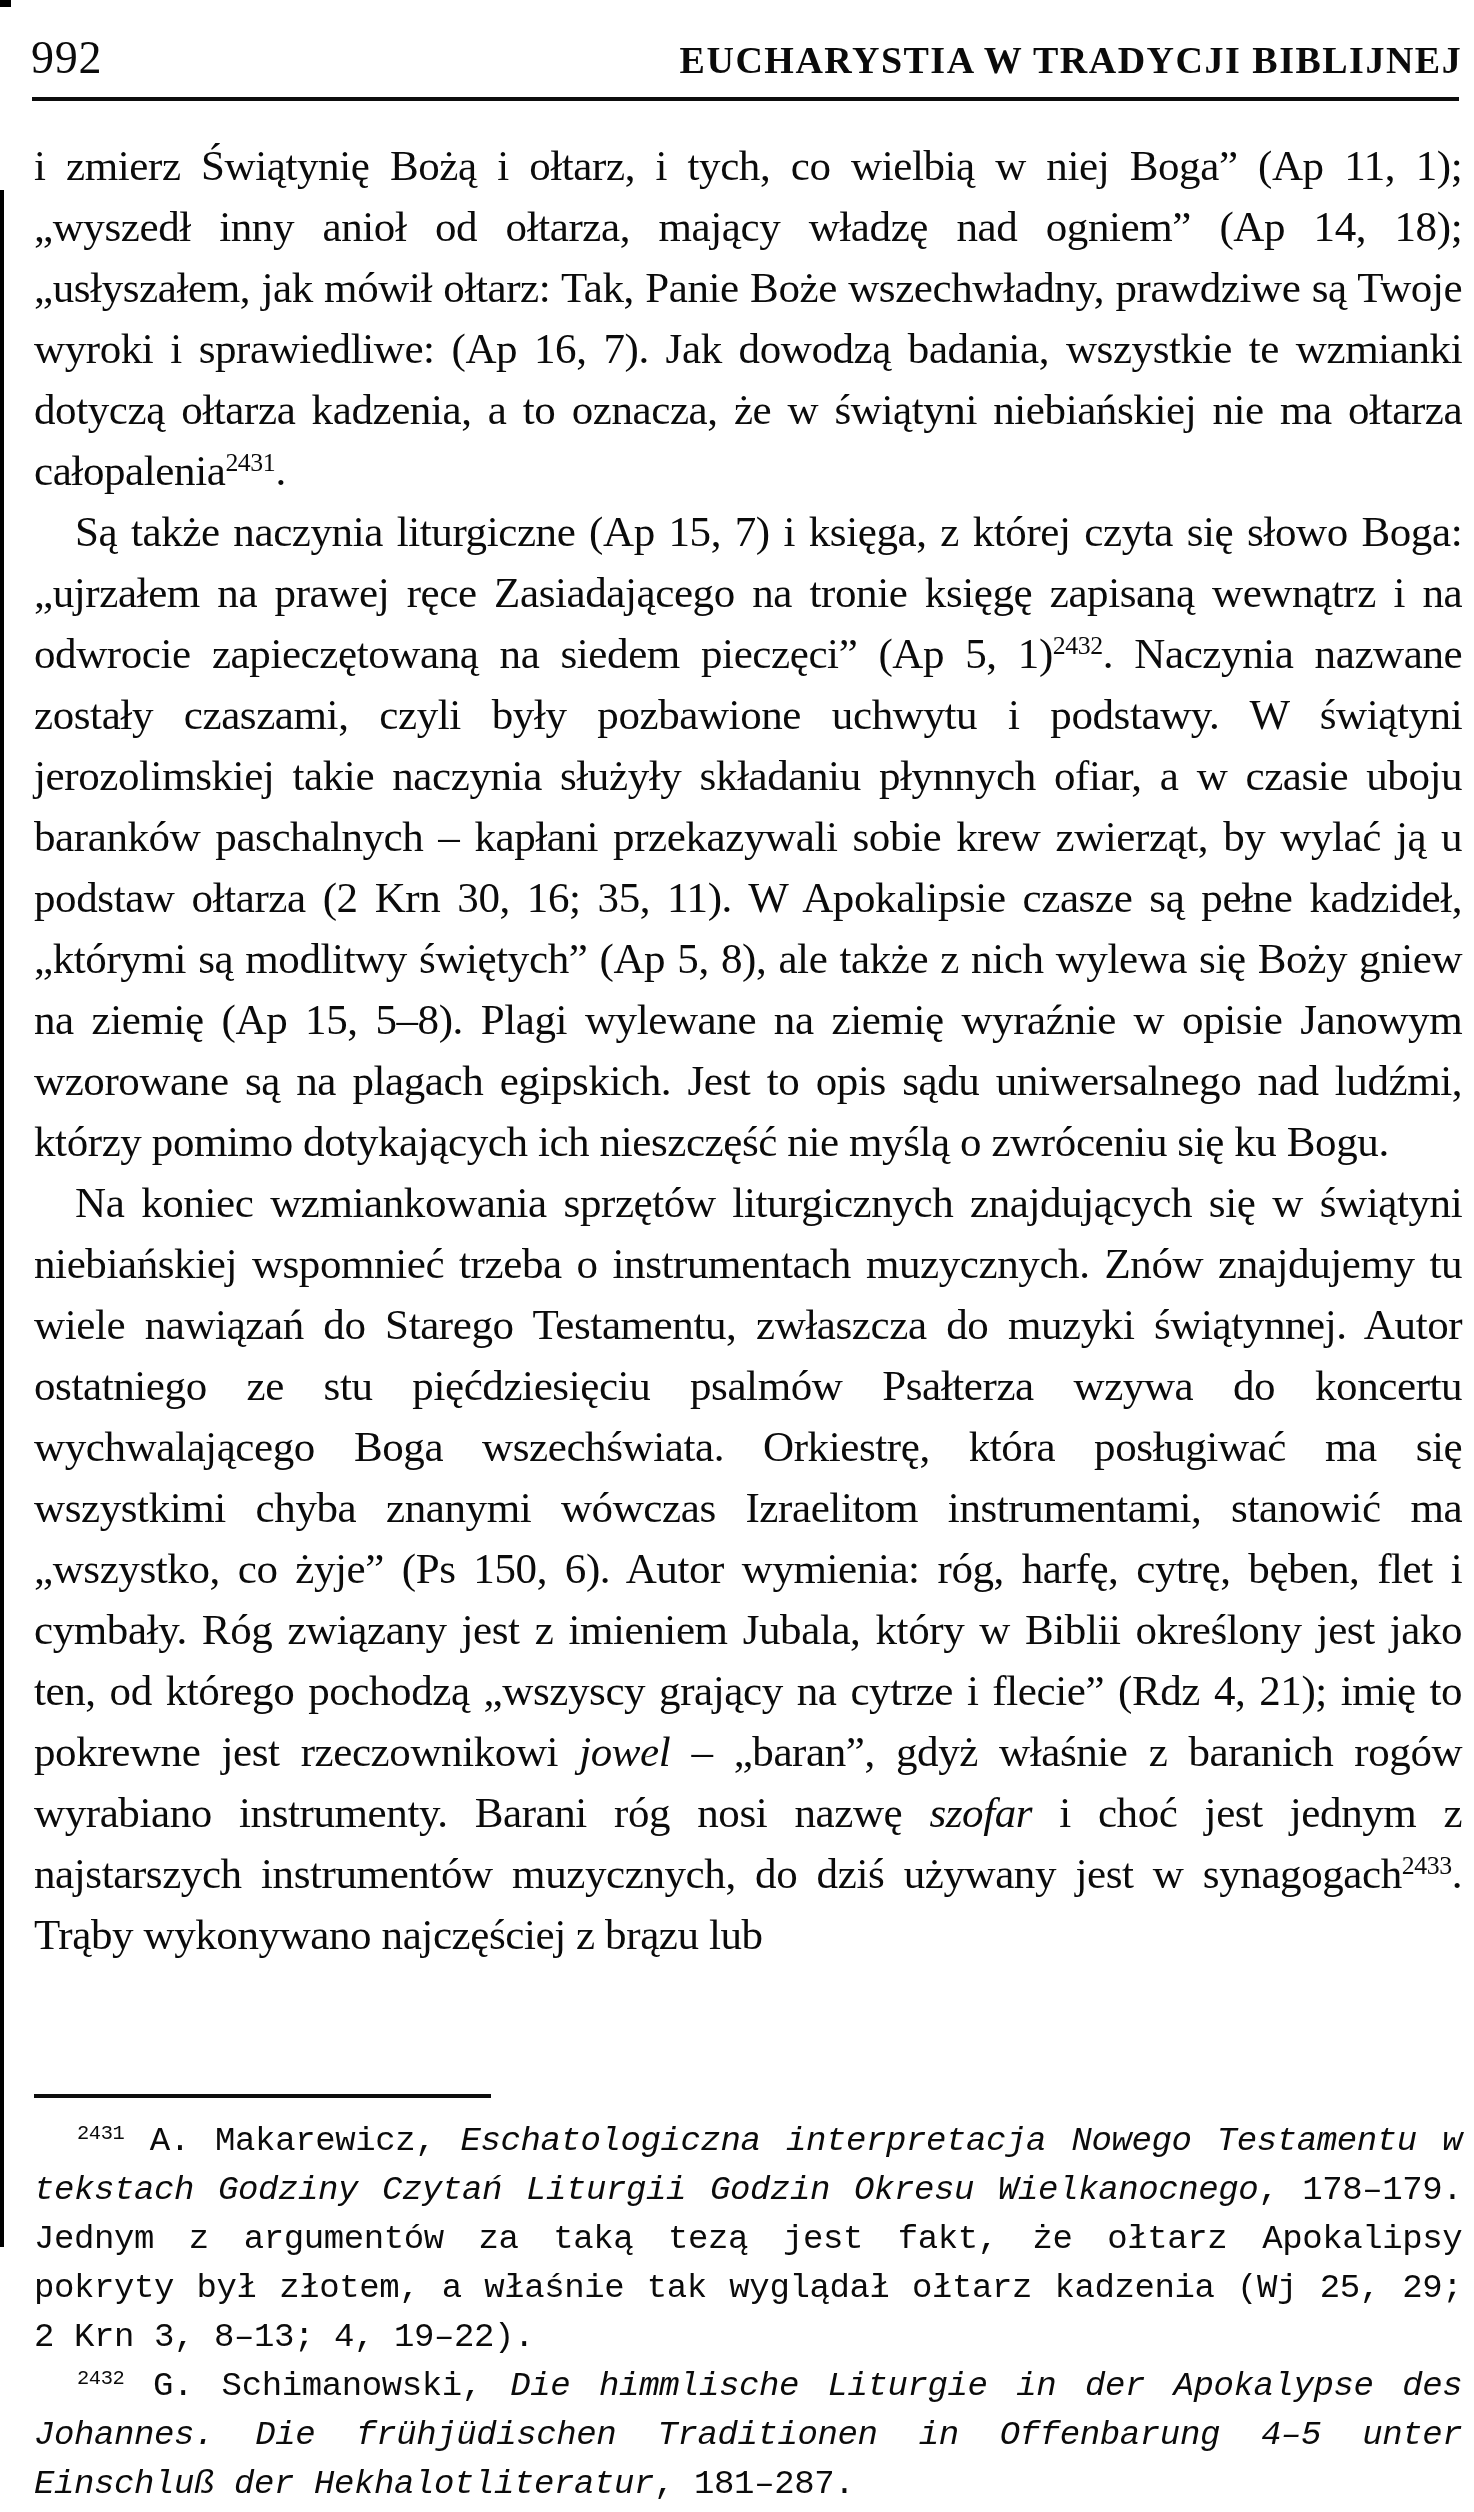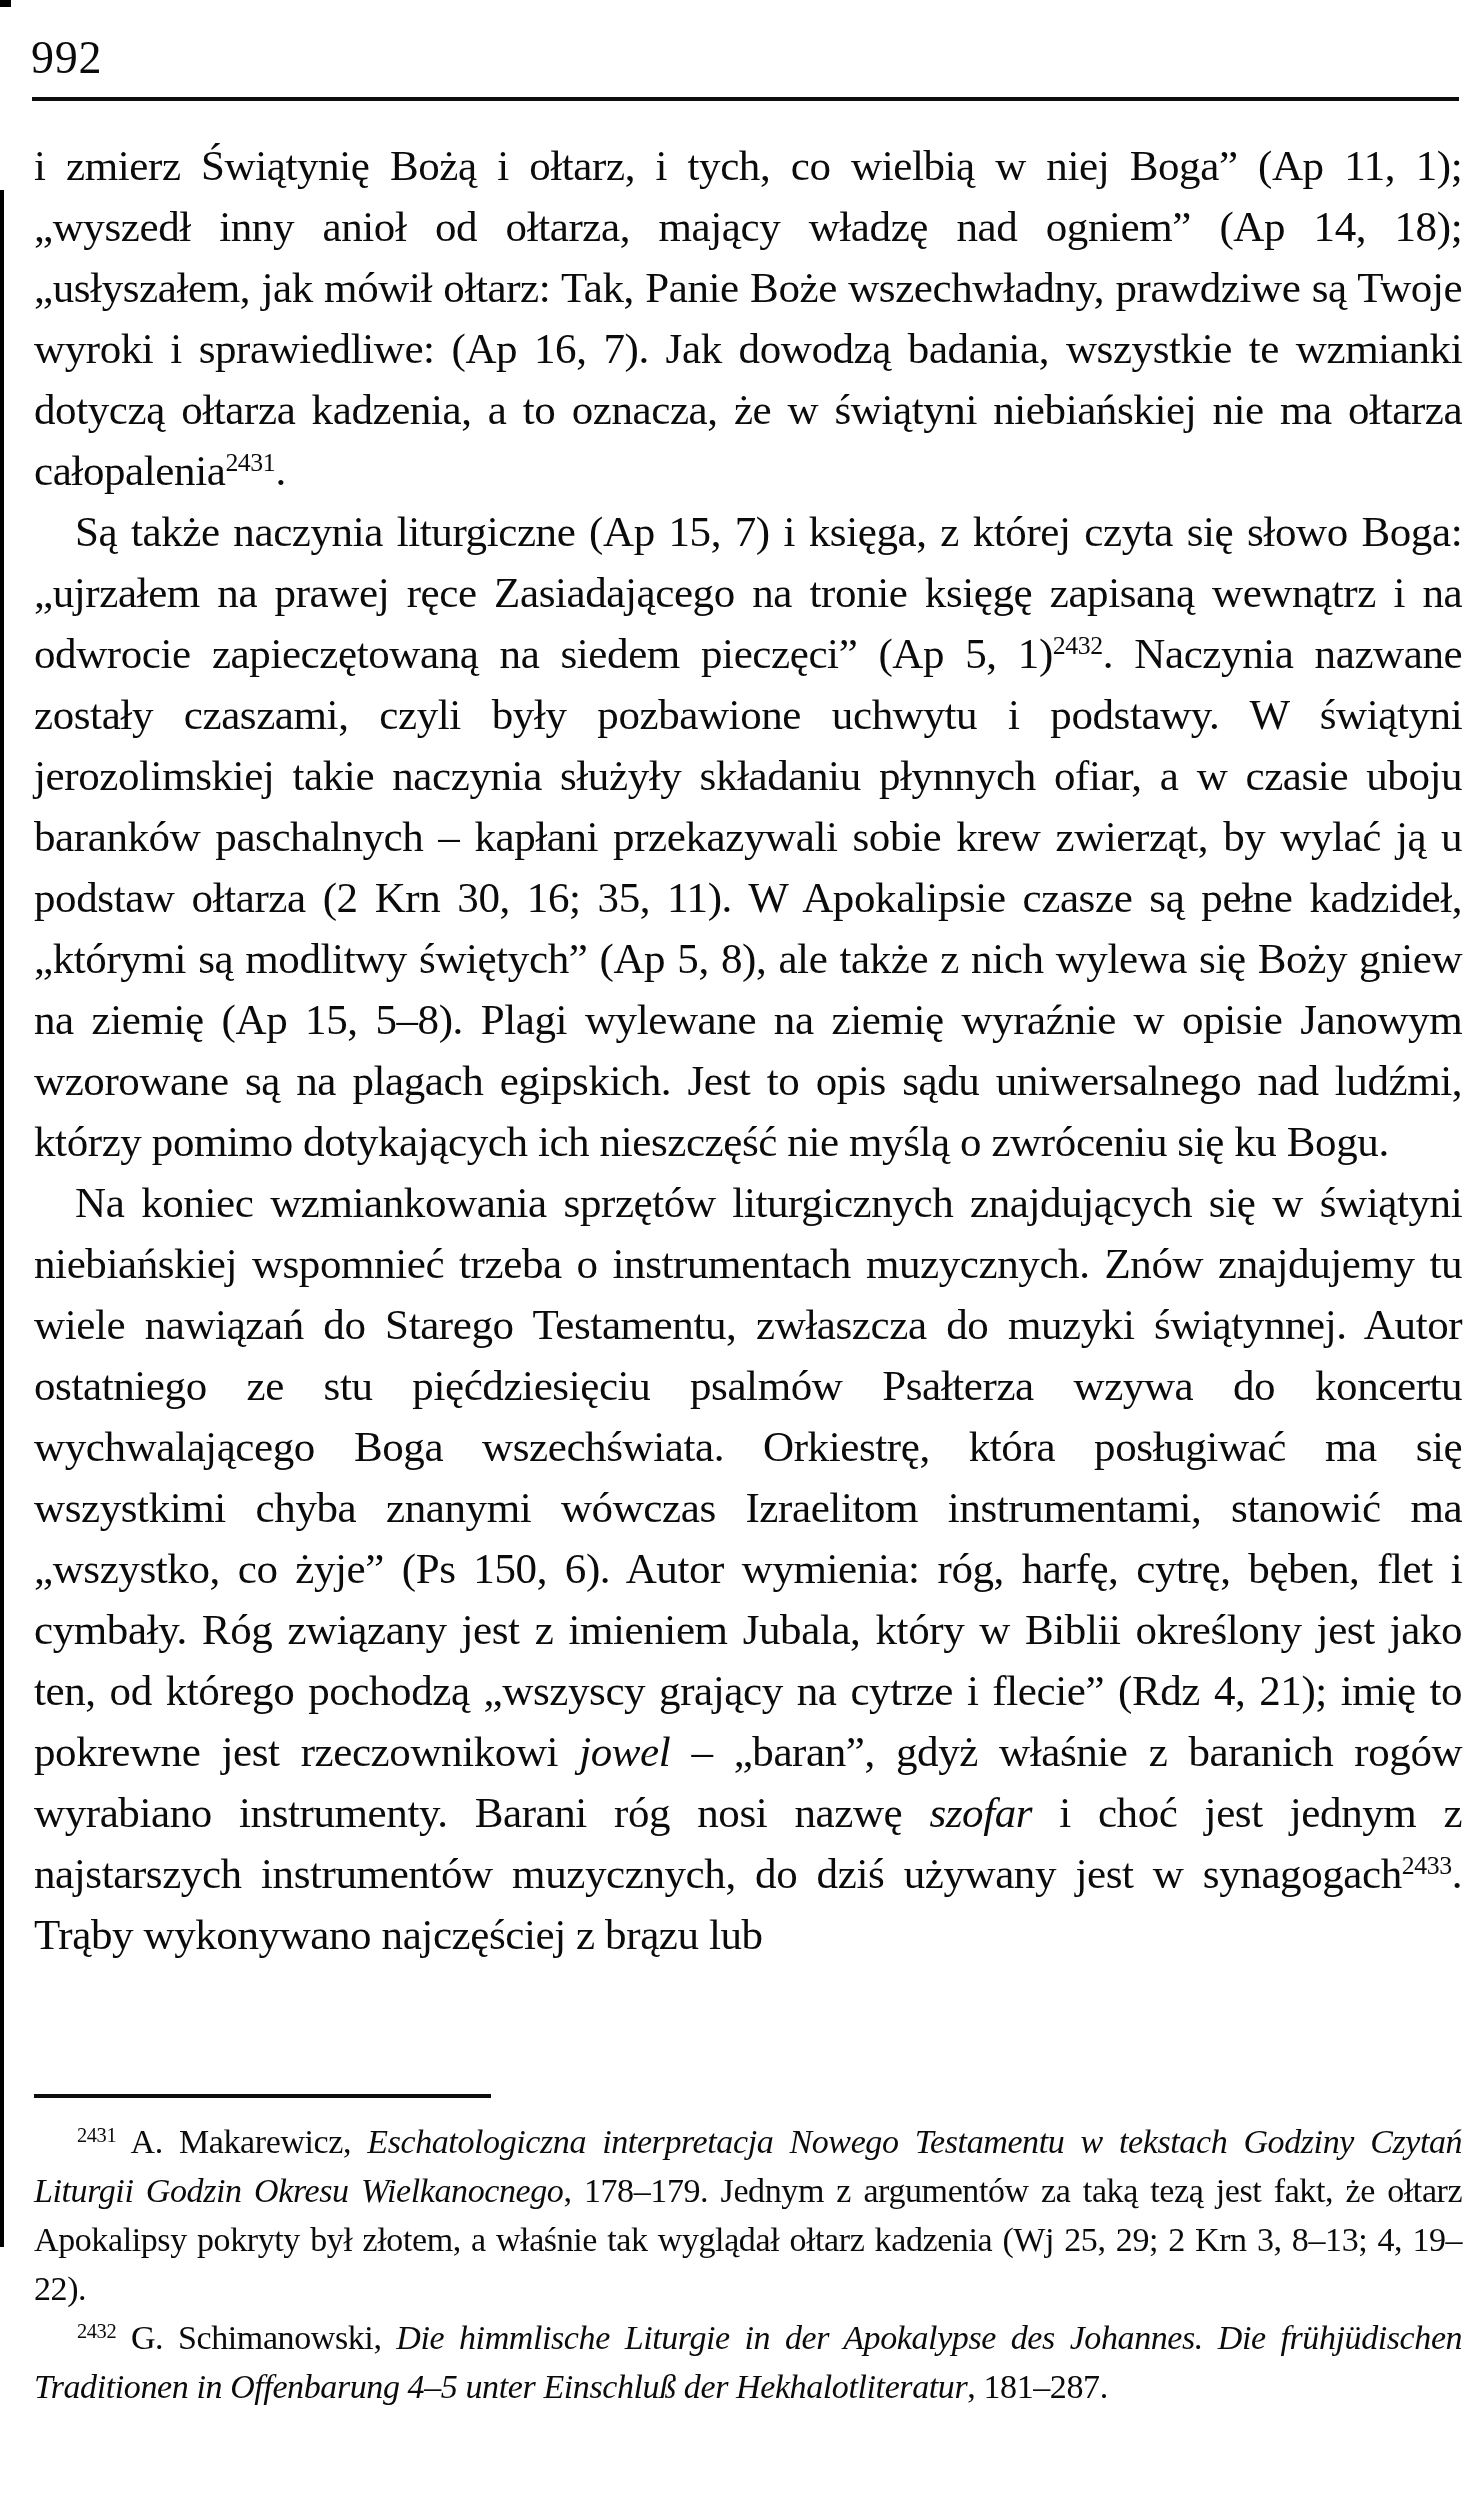--- a/index.html
+++ b/index.html
@@ -57,40 +57,42 @@
     width: 457px; height: 3.7px;
     background: #0d0d0d;
   }
   .footnotes {
     position: absolute;
     left: 34px; right: 11.8px; top: 2117px;
     font-size: 34px;
     line-height: 49px;
     letter-spacing: -0.4px;
     text-align: justify;
+    font-family: Liberation Mono, monospace;
   }
   .footnotes p { margin: 0; text-indent: 43px; }
 
   
   .scan-corner {
     position: absolute; left: 0; top: 0;
     width: 11px; height: 7.4px; background: #000;
   }
   .scan-edge {
     position: absolute; left: 0; top: 190px;
     width: 3.7px; height: 2057px; background: #000;
   }
 </style>
 </head>
 <body>
 
 <div class="page">
 
   <div class="header">
     <span class="pageno">992</span>
+    <span class="runhead">EUCHARYSTIA W TRADYCJI BIBLIJNEJ</span>
   </div>
 
   <div class="header-rule"></div>
 
   <main class="bodytext">
       <p><span>i zmierz Świątynię Bożą i ołtarz, i tych, co wielbią w niej Boga” (Ap 11, 1); „wyszedł inny anioł od ołtarza, mający władzę nad ogniem” (Ap 14, 18); „usłyszałem, jak mówił ołtarz: Tak, Panie Boże wszechwładny, prawdziwe są Twoje wyroki i sprawiedliwe: (Ap 16, 7). Jak dowodzą badania, wszystkie te wzmianki dotyczą ołtarza kadzenia, a to oznacza, że w świątyni niebiańskiej nie ma ołtarza całopalenia</span><sup>2431</sup><span>.</span></p>
       <p class="indent"><span>Są także naczynia liturgiczne (Ap 15, 7) i księga, z której czyta się słowo Boga: „ujrzałem na prawej ręce Zasiadającego na tronie księgę zapisaną wewnątrz i na odwrocie zapieczętowaną na siedem pieczęci” (Ap 5, 1)</span><sup>2432</sup><span>. Naczynia nazwane zostały czaszami, czyli były pozbawione uchwytu i podstawy. W świątyni jerozolimskiej takie naczynia służyły składaniu płynnych ofiar, a w czasie uboju baranków paschalnych – kapłani przekazywali sobie krew zwierząt, by wylać ją u podstaw ołtarza (2 Krn 30, 16; 35, 11). W Apokalipsie czasze są pełne kadzideł, „którymi są modlitwy świętych” (Ap 5, 8), ale także z nich wylewa się Boży gniew na ziemię (Ap 15, 5–8). Plagi wylewane na ziemię wyraźnie w opisie Janowym wzorowane są na plagach egipskich. Jest to opis sądu uniwersalnego nad ludźmi, którzy pomimo dotykających ich nieszczęść nie myślą o zwróceniu się ku Bogu.</span></p>
       <p class="indent"><span>Na koniec wzmiankowania sprzętów liturgicznych znajdujących się w świątyni niebiańskiej wspomnieć trzeba o instrumentach muzycznych. Znów znajdujemy tu wiele nawiązań do Starego Testamentu, zwłaszcza do muzyki świątynnej. Autor ostatniego ze stu pięćdziesięciu psalmów Psałterza wzywa do koncertu wychwalającego Boga wszechświata. Orkiestrę, która posługiwać ma się wszystkimi chyba znanymi wówczas Izraelitom instrumentami, stanowić ma „wszystko, co żyje” (Ps 150, 6). Autor wymienia: róg, harfę, cytrę, bęben, flet i cymbały. Róg związany jest z imieniem Jubala, który w Biblii określony jest jako ten, od którego pochodzą „wszyscy grający na cytrze i flecie” (Rdz 4, 21); imię to pokrewne jest rzeczownikowi </span><i>jowel</i><span> – „baran”, gdyż właśnie z baranich rogów wyrabiano instrumenty. Barani róg nosi nazwę </span><i>szofar</i><span> i choć jest jednym z najstarszych instrumentów muzycznych, do dziś używany jest w synagogach</span><sup>2433</sup><span>. Trąby wykonywano najczęściej z brązu lub</span></p>
     </main>
 

